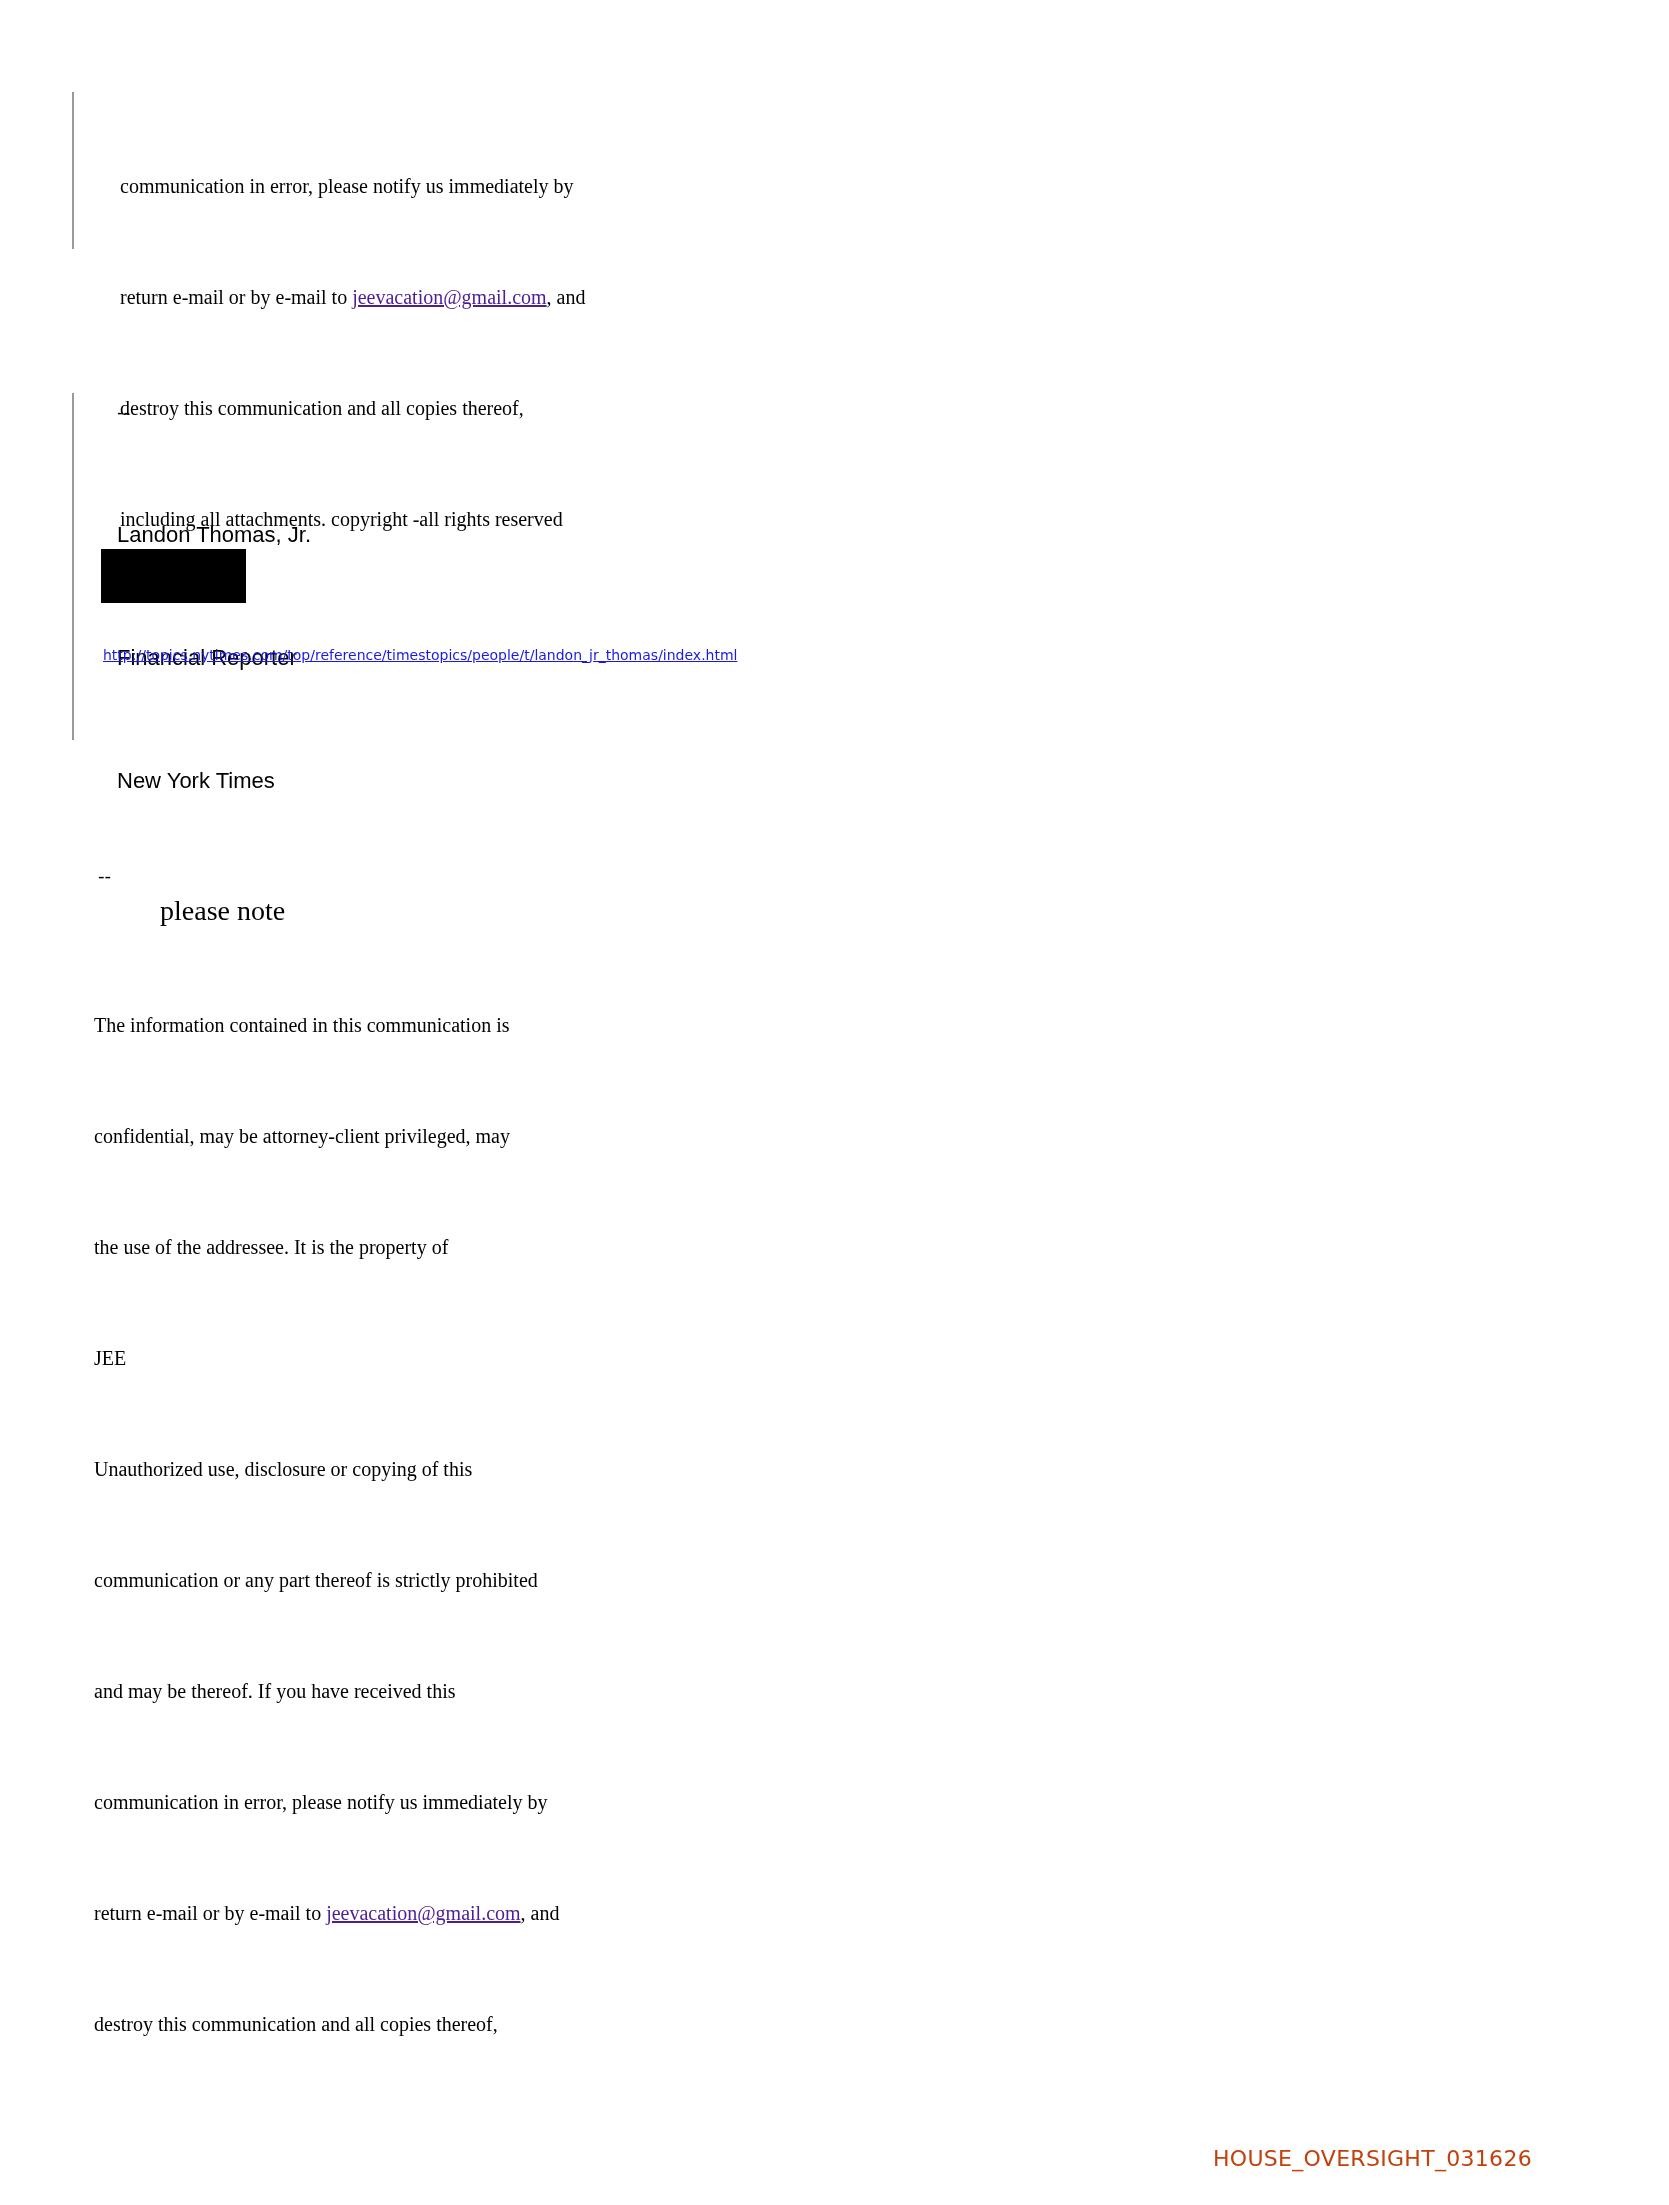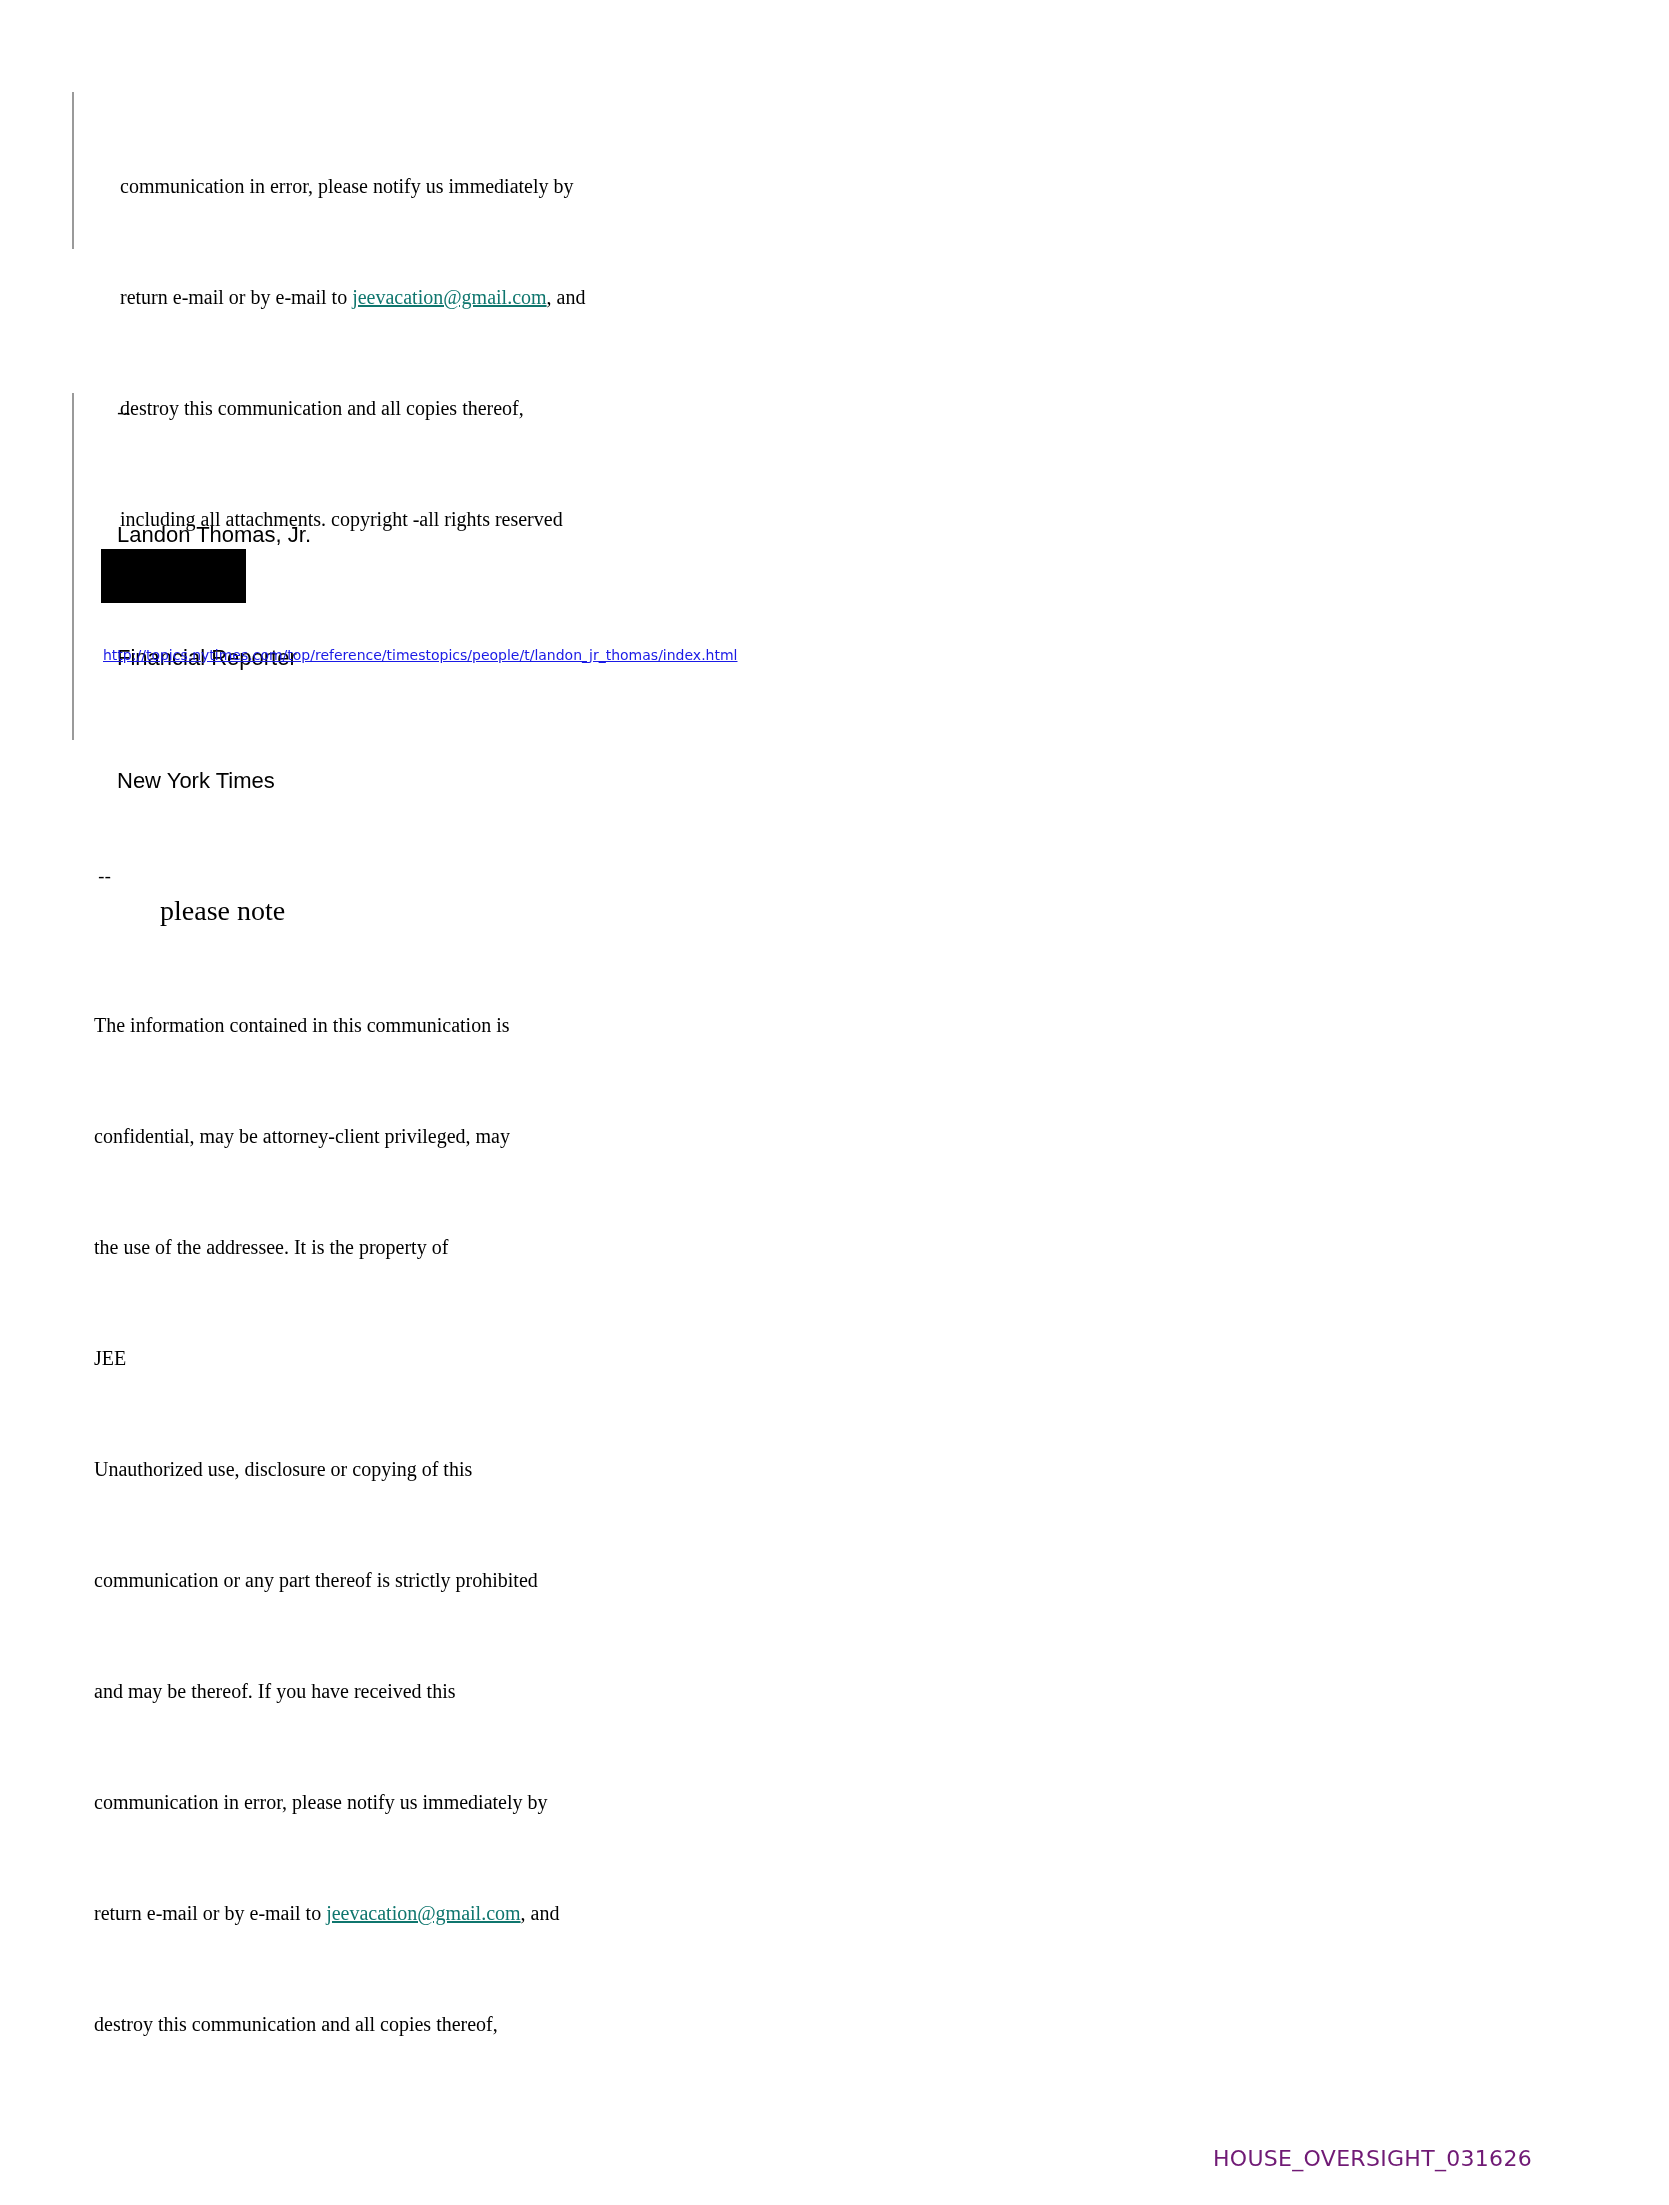--- a/index.html
+++ b/index.html
@@ -41,21 +41,21 @@
     white-space: pre-wrap;
   }
 
   #block-top {
     left: 120px;
     top: 94px;
     width: 818px;
   }
 
   .link {
-    color: #0f766e;
+    color: #4c1d95;
     text-decoration: underline;
   }
 
   
   .dashes {
     position: absolute;
     font-family: "DejaVu Sans", "Liberation Sans", sans-serif;
     font-size: 18.3px;
     color: #000000;
   }
@@ -113,21 +113,21 @@
   }
 
   
   #bates {
     position: absolute;
     right: 63px;
     bottom: 34px;
     font-family: "DejaVu Sans", "Liberation Sans", sans-serif;
     font-size: 22px;
     letter-spacing: 0.3px;
-    color: #701a75;
+    color: #c2410c;
   }
 </style>
 </head>
 <body>
 
 <div class="page">
 
   <div class="quote-bar" id="quote-bar-top"></div>
   <div class="quote-bar" id="quote-bar-sig"></div>
 

